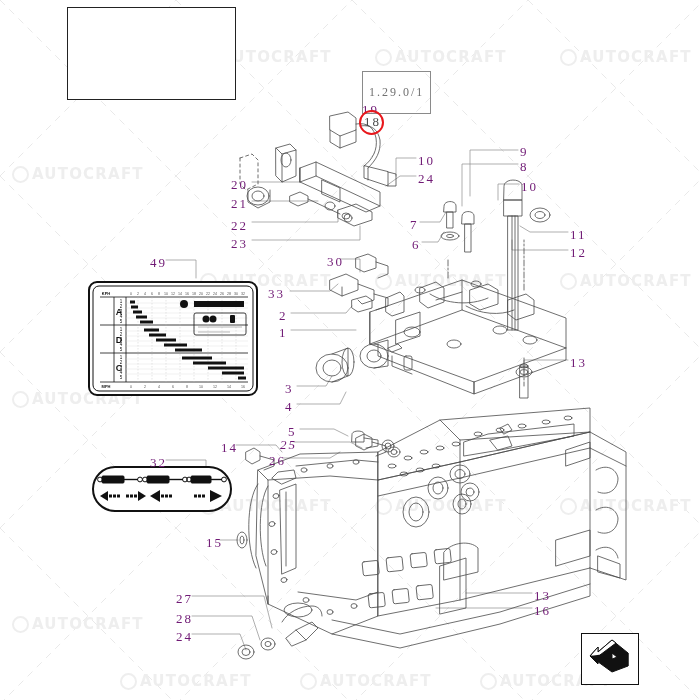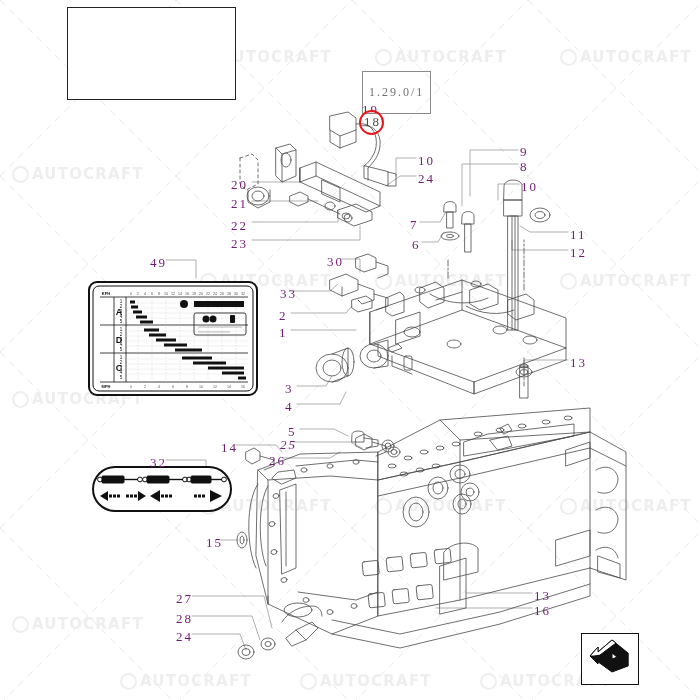--- a/index.html
+++ b/index.html
@@ -610,21 +610,21 @@
       <div class="num" style="left: 418px; top: 172px;">24</div>
       <div class="num" style="left: 520px; top: 145px;">9</div>
       <div class="num" style="left: 520px; top: 160px;">8</div>
       <div class="num" style="left: 521px; top: 180px;">10</div>
       <div class="num" style="left: 570px; top: 228px; font-family: Liberation Serif, serif;">11</div>
       <div class="num" style="left: 570px; top: 246px;">12</div>
       <div class="num" style="left: 410px; top: 218px;">7</div>
       <div class="num" style="left: 412px; top: 238px;">6</div>
       <div class="num" style="left: 327px; top: 255px;">30</div>
       <div class="num" style="left: 150px; top: 256px;">49</div>
-      <div class="num" style="left: 280px; top: 287px; text-align: right;">33</div>
+      <div class="num" style="left: 268px; top: 287px; text-align: right;">33</div>
       <div class="num" style="left: 279px; top: 309px;">2</div>
       <div class="num" style="left: 279px; top: 326px;">1</div>
       <div class="num" style="left: 285px; top: 382px;">3</div>
       <div class="num" style="left: 285px; top: 400px;">4</div>
       <div class="num" style="left: 570px; top: 356px;">13</div>
       <div class="num" style="left: 288px; top: 425px;">5</div>
       <div class="num" style="left: 280px; top: 438px; font-style: italic;">25</div>
       <div class="num" style="left: 269px; top: 454px;">26</div>
       <div class="num" style="left: 221px; top: 441px;">14</div>
       <div class="num" style="left: 150px; top: 456px;">32</div>

